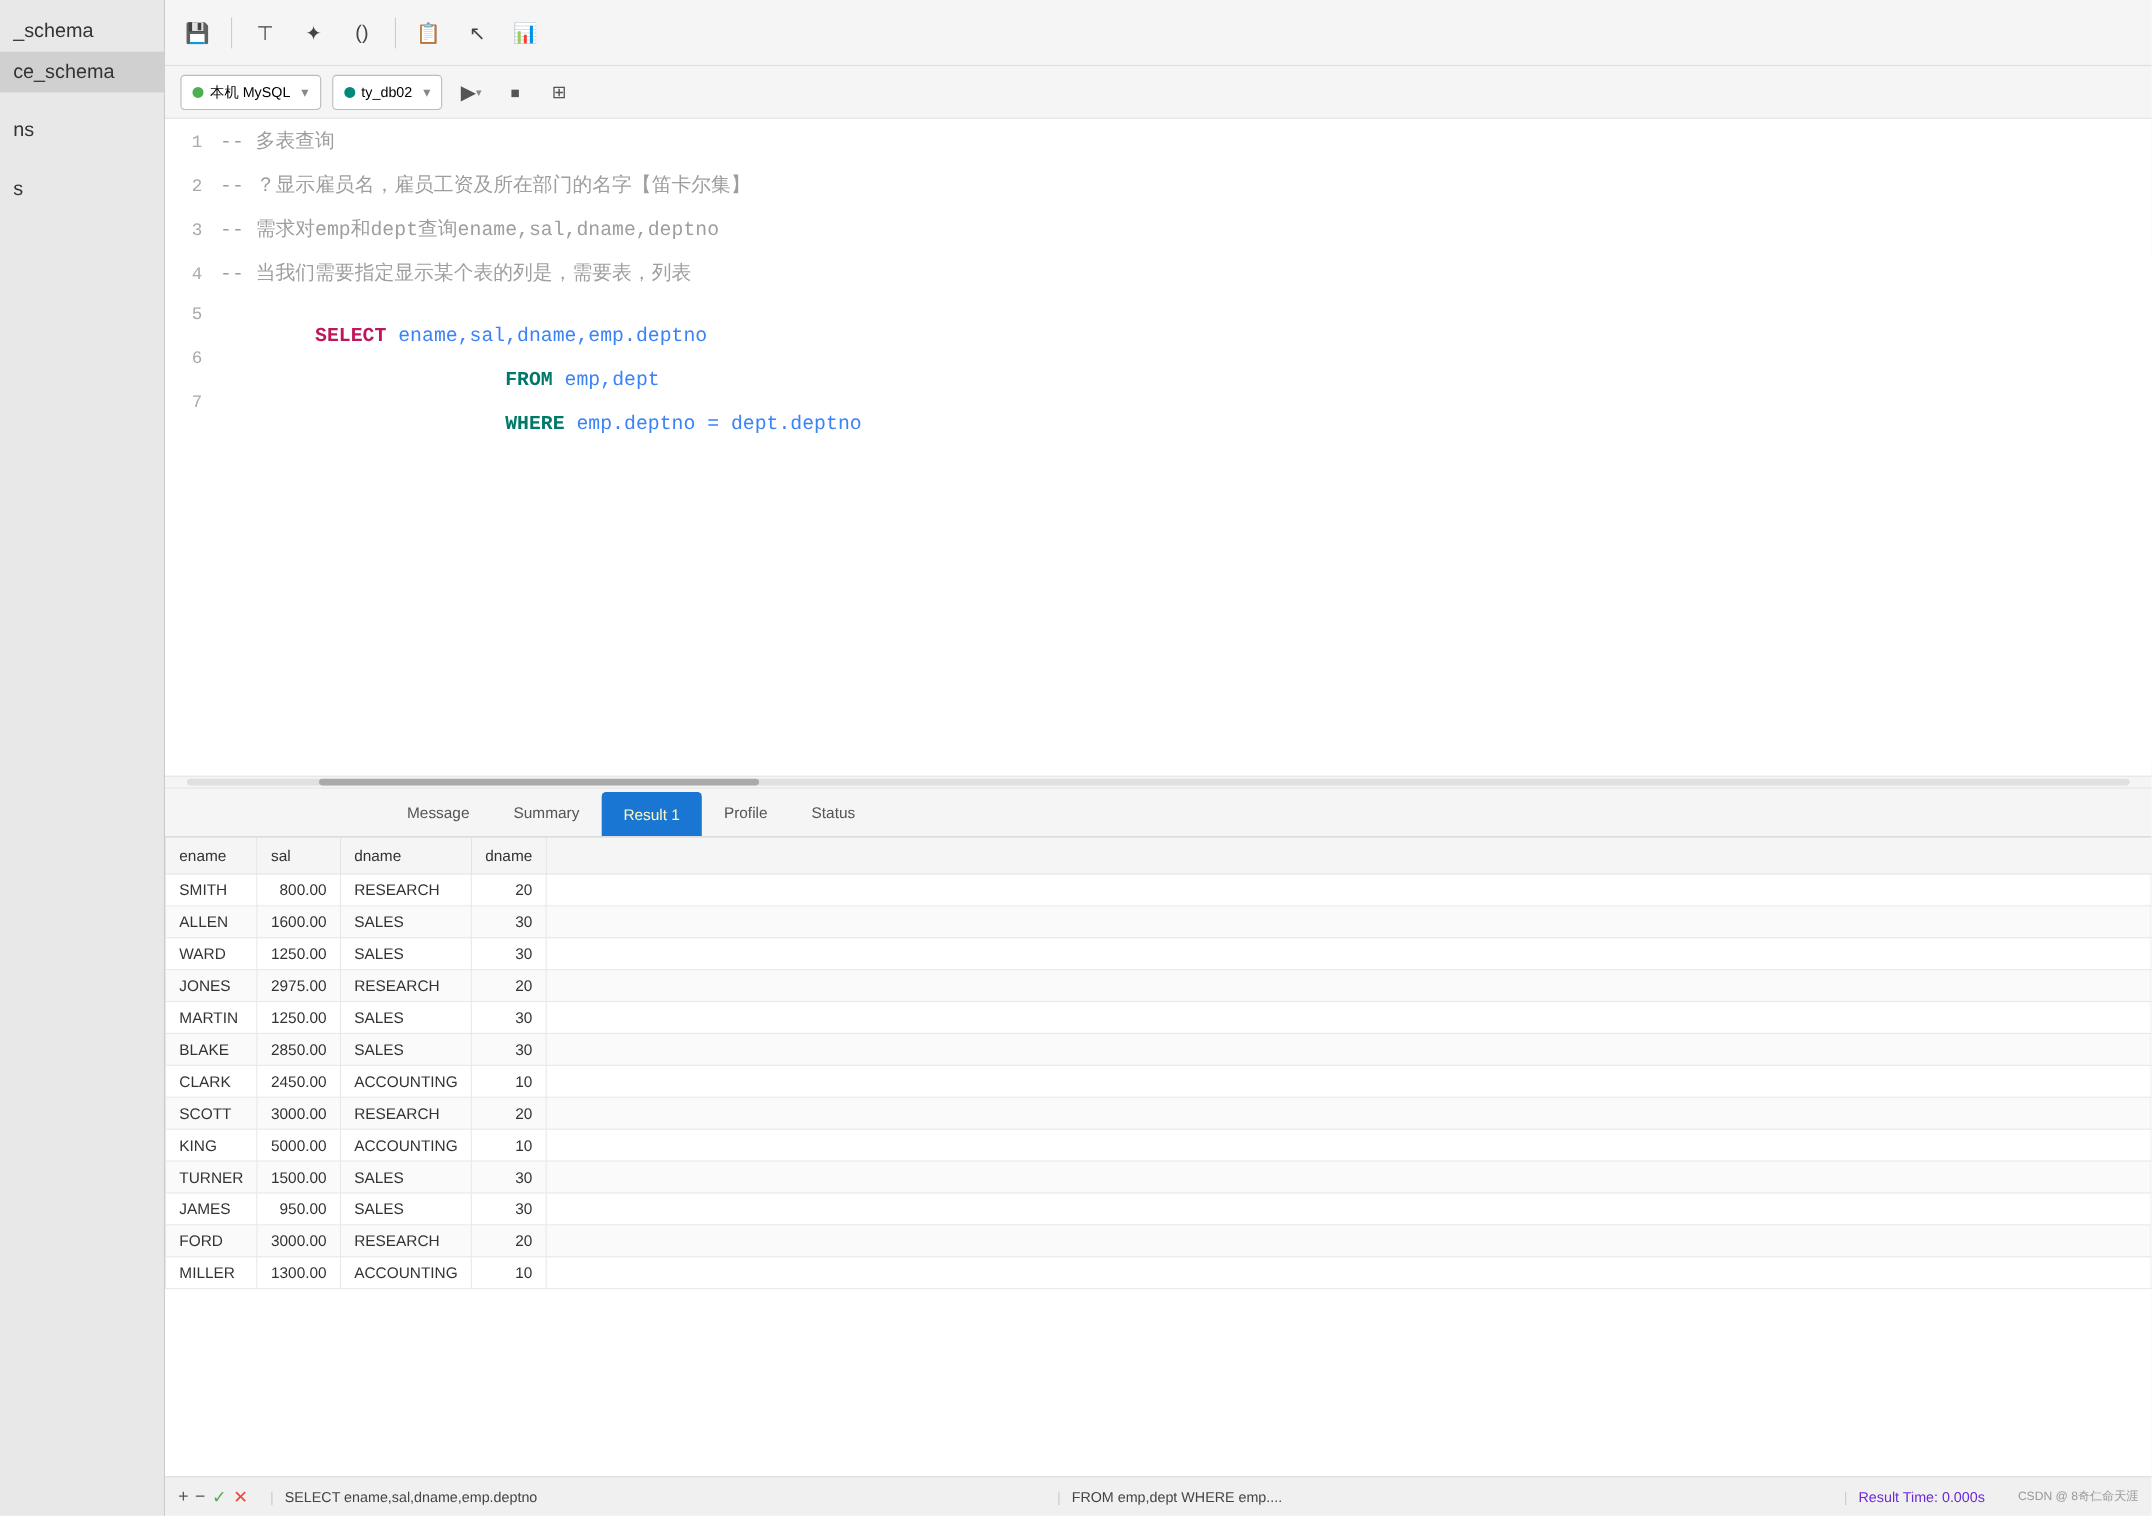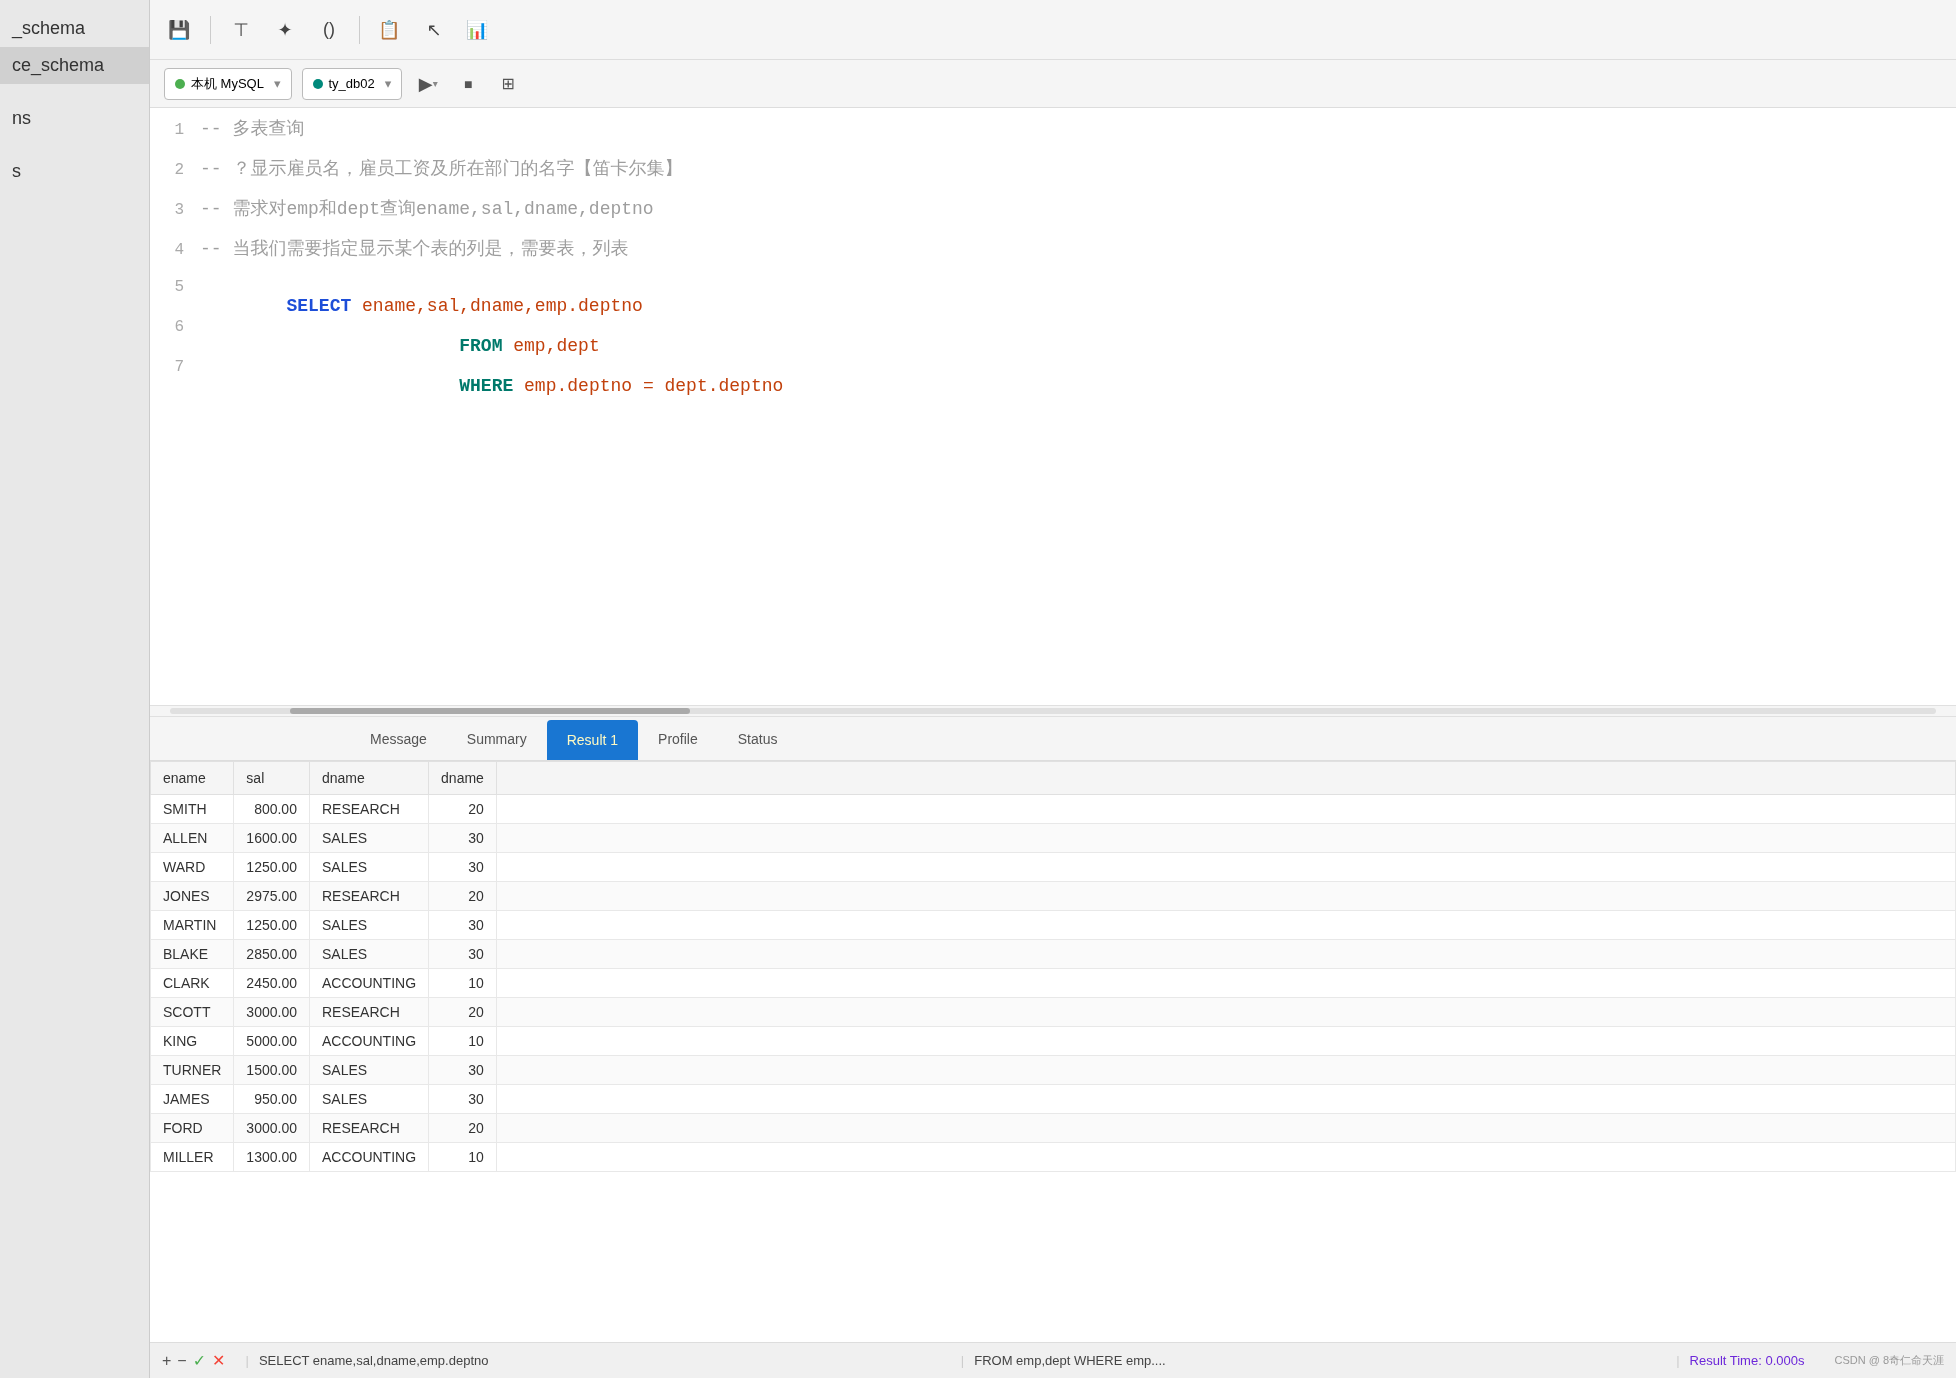--- a/index.html
+++ b/index.html
@@ -156,24 +156,24 @@
       color: #aaa;
       font-size: 16px;
       user-select: none;
       flex-shrink: 0;
     }
     .line-content {
       flex: 1;
       font-size: 18px;
       white-space: pre;
     }
-    .kw-blue { color: #1d4ed8; font-weight: bold; }
+    .kw-blue { color: #be185d; font-weight: bold; }
     .kw-teal { color: #00796b; font-weight: bold; }
     .comment { color: #9e9e9e; }
-    .normal { color: #c2410c; }
+    .normal { color: #3b82f6; }
 
     
     #scrollbar-area {
       height: 12px;
       background: #f5f5f5;
       border-top: 1px solid #e0e0e0;
       border-bottom: 1px solid #e0e0e0;
       display: flex;
       align-items: center;
       padding: 0 20px;

